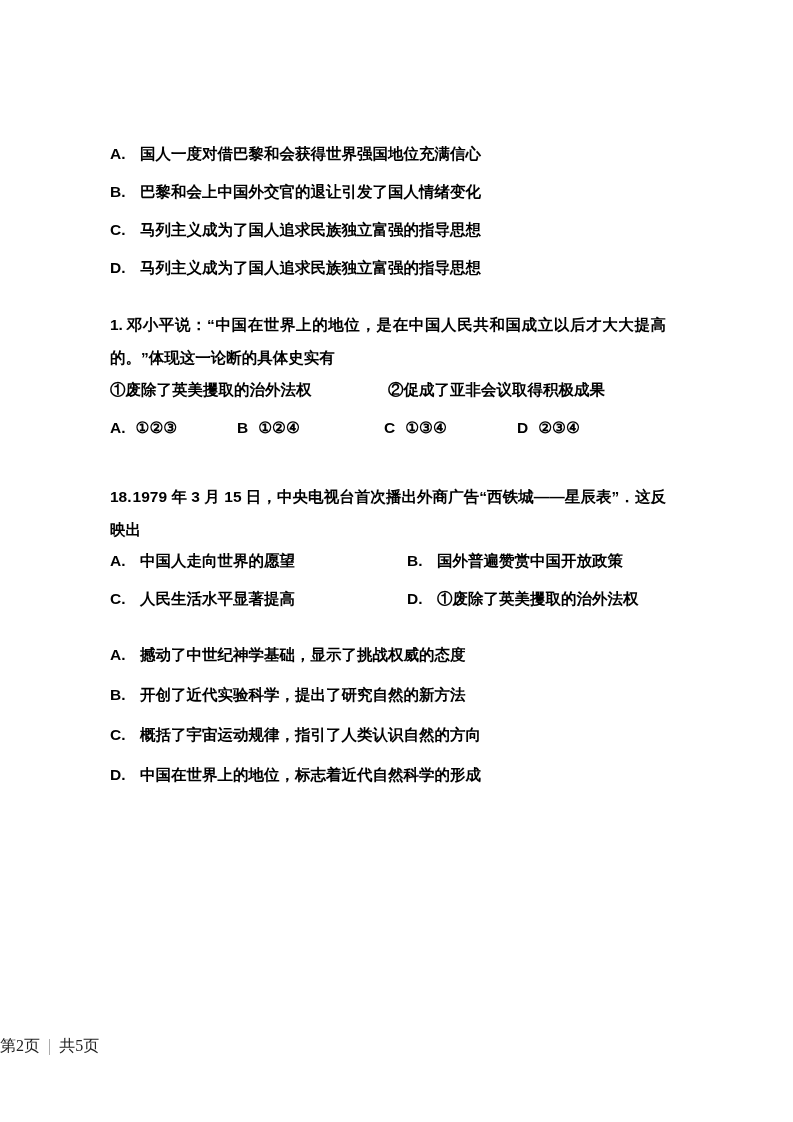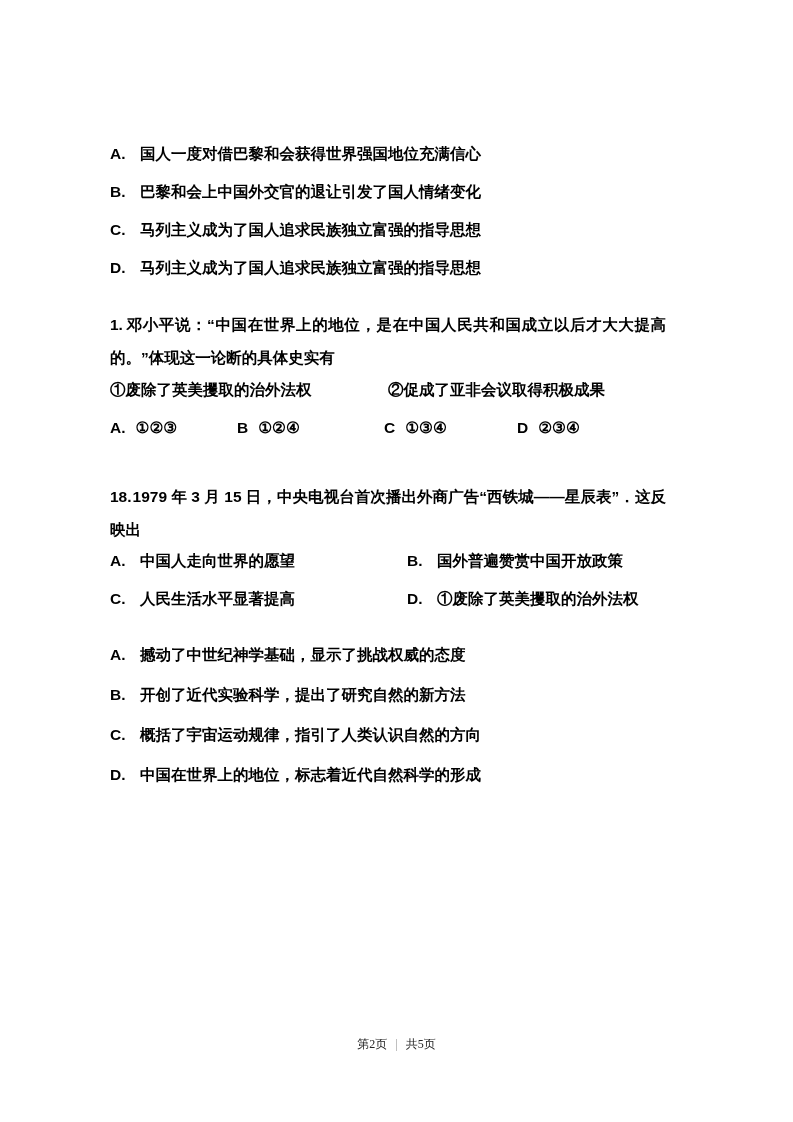--- a/index.html
+++ b/index.html
@@ -34,22 +34,22 @@
   .q18{margin-top:42px;}
   .q18 .pairs{margin-top:5px;}
   .q18 .cell-l{flex:0 0 297px;}
   .cell{display:flex;}
   
   .q19{margin-top:36px;}
   .q19 .options{margin-top:15px;}
   .q19 .option{margin-bottom:20px;}
   
   .footer{
-    position:absolute;top:1036px;left:0;width:100%;text-align:center;
-    font-family:"Liberation Serif",serif;font-weight:400;font-size:12px;color:#222;
+    position:absolute;top:1036px;left:0;width:100%;
+    font-family:"Liberation Serif",serif;font-weight:400;font-size:16px;color:#222;
   }
   .footer .sep{color:#999;margin:0 8px;}
 </style>
 </head>
 <body>
 
 <div class="page">
   <div class="content">
 
     <section class="question q16">

